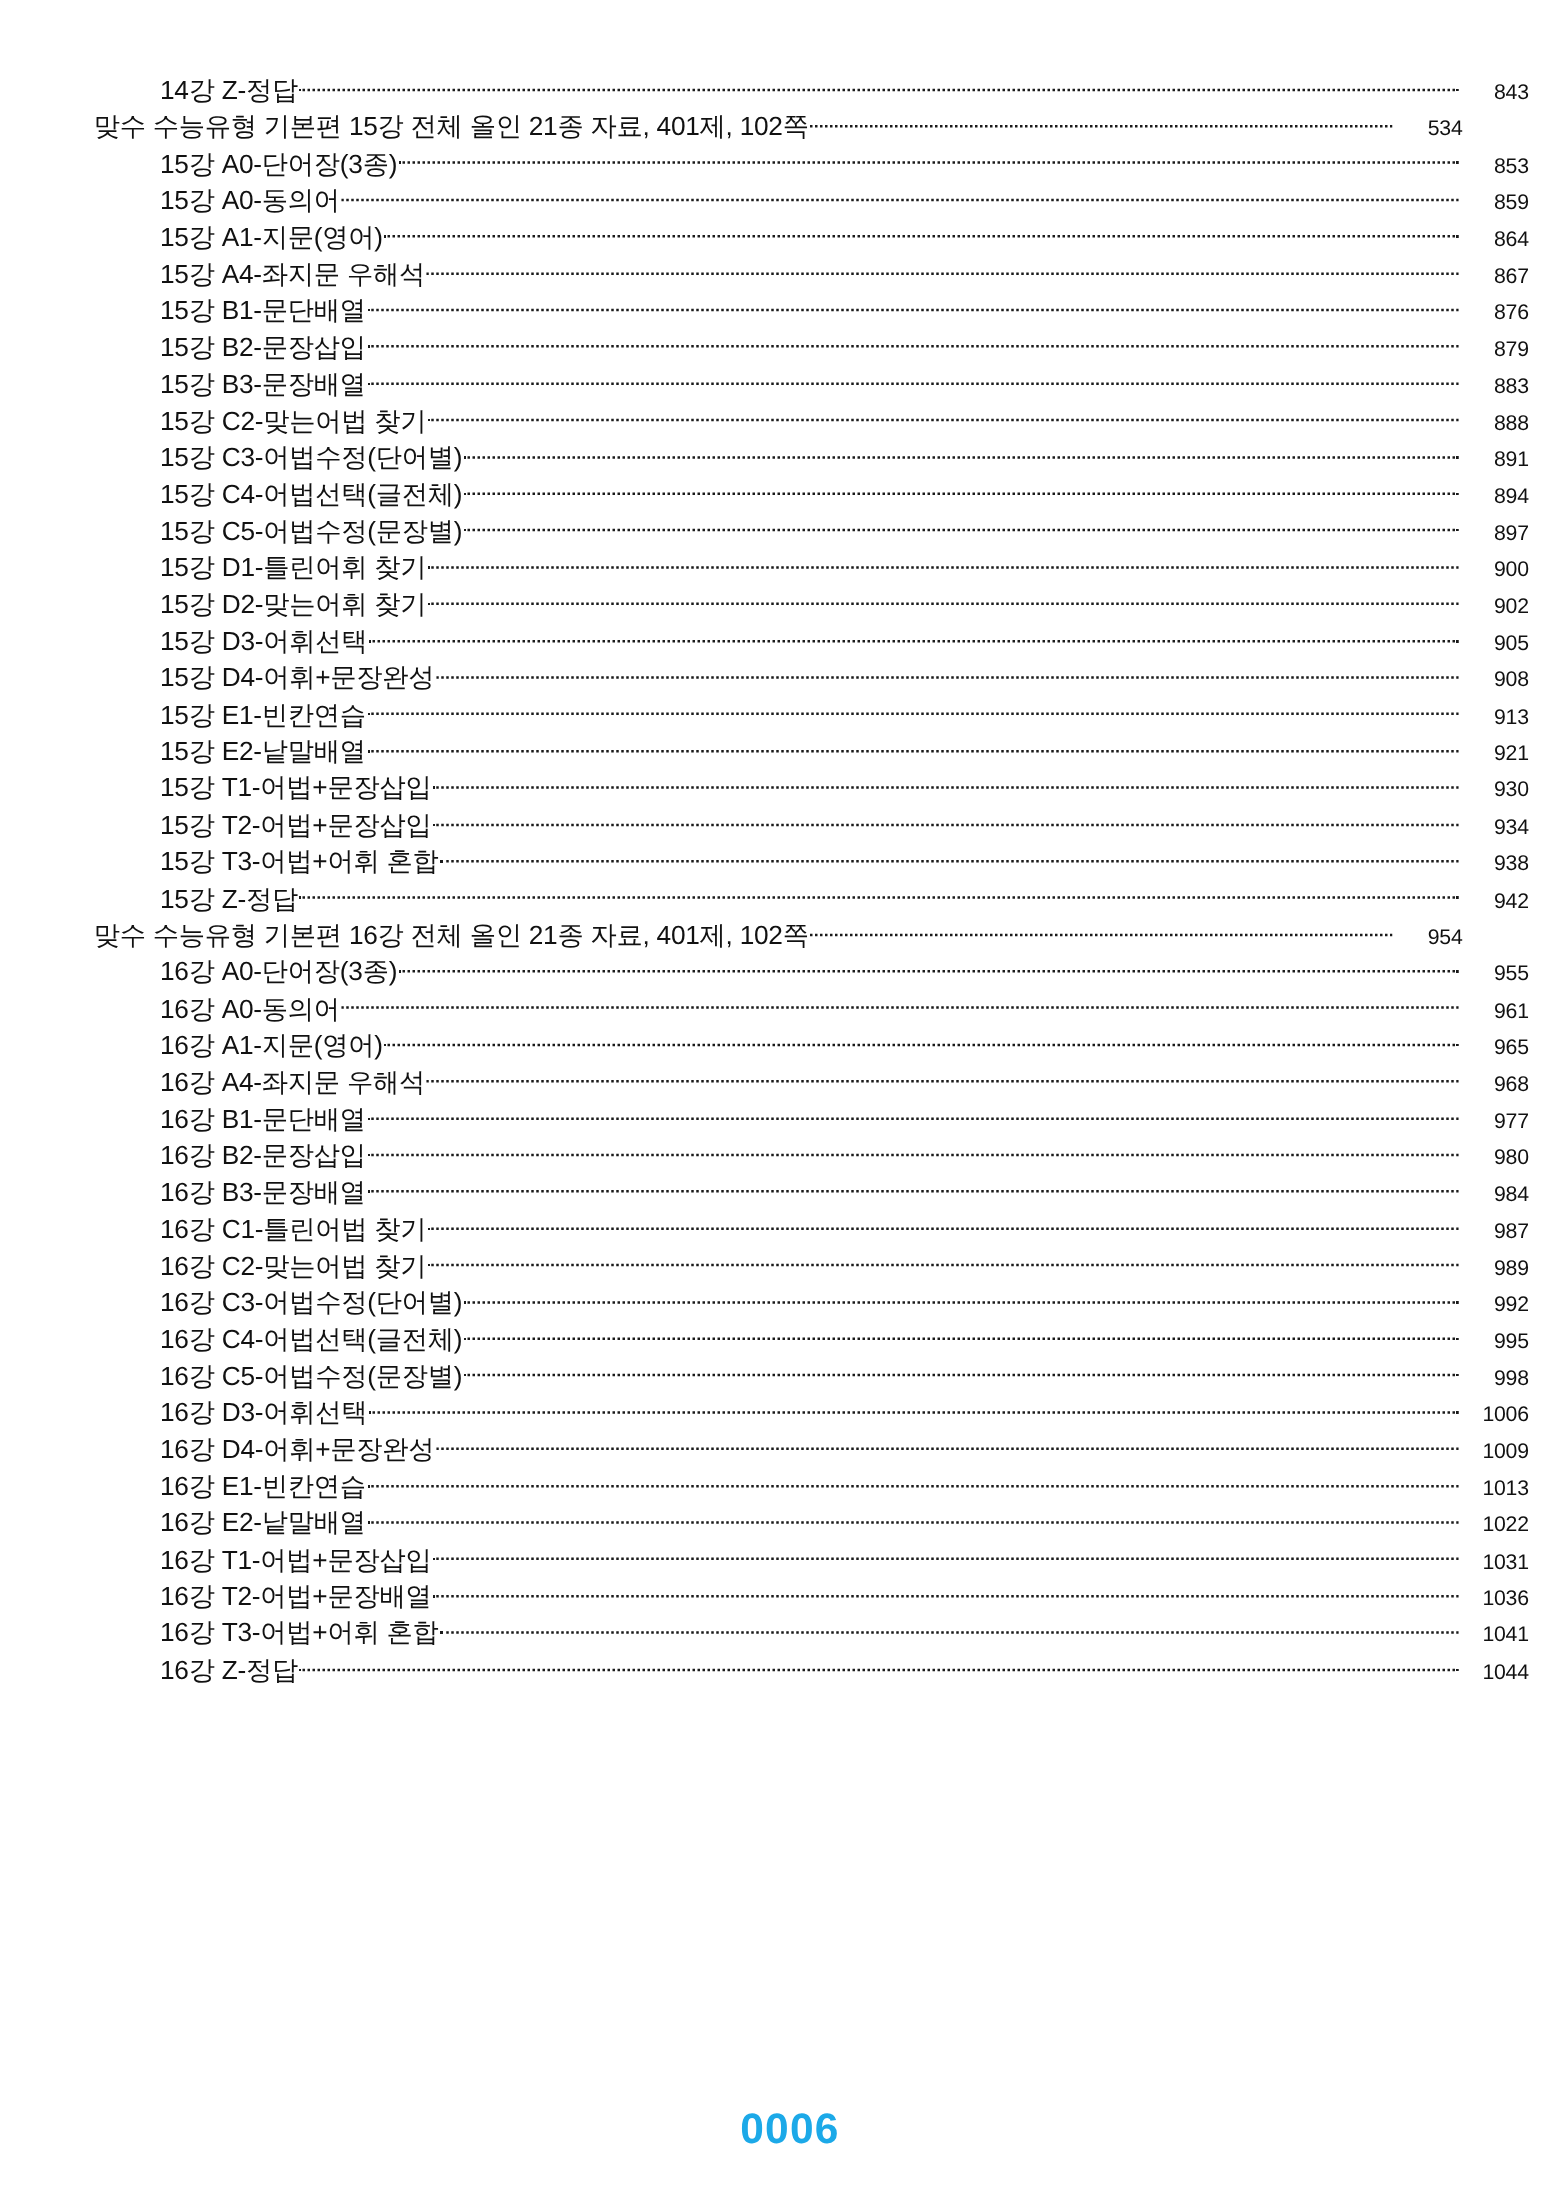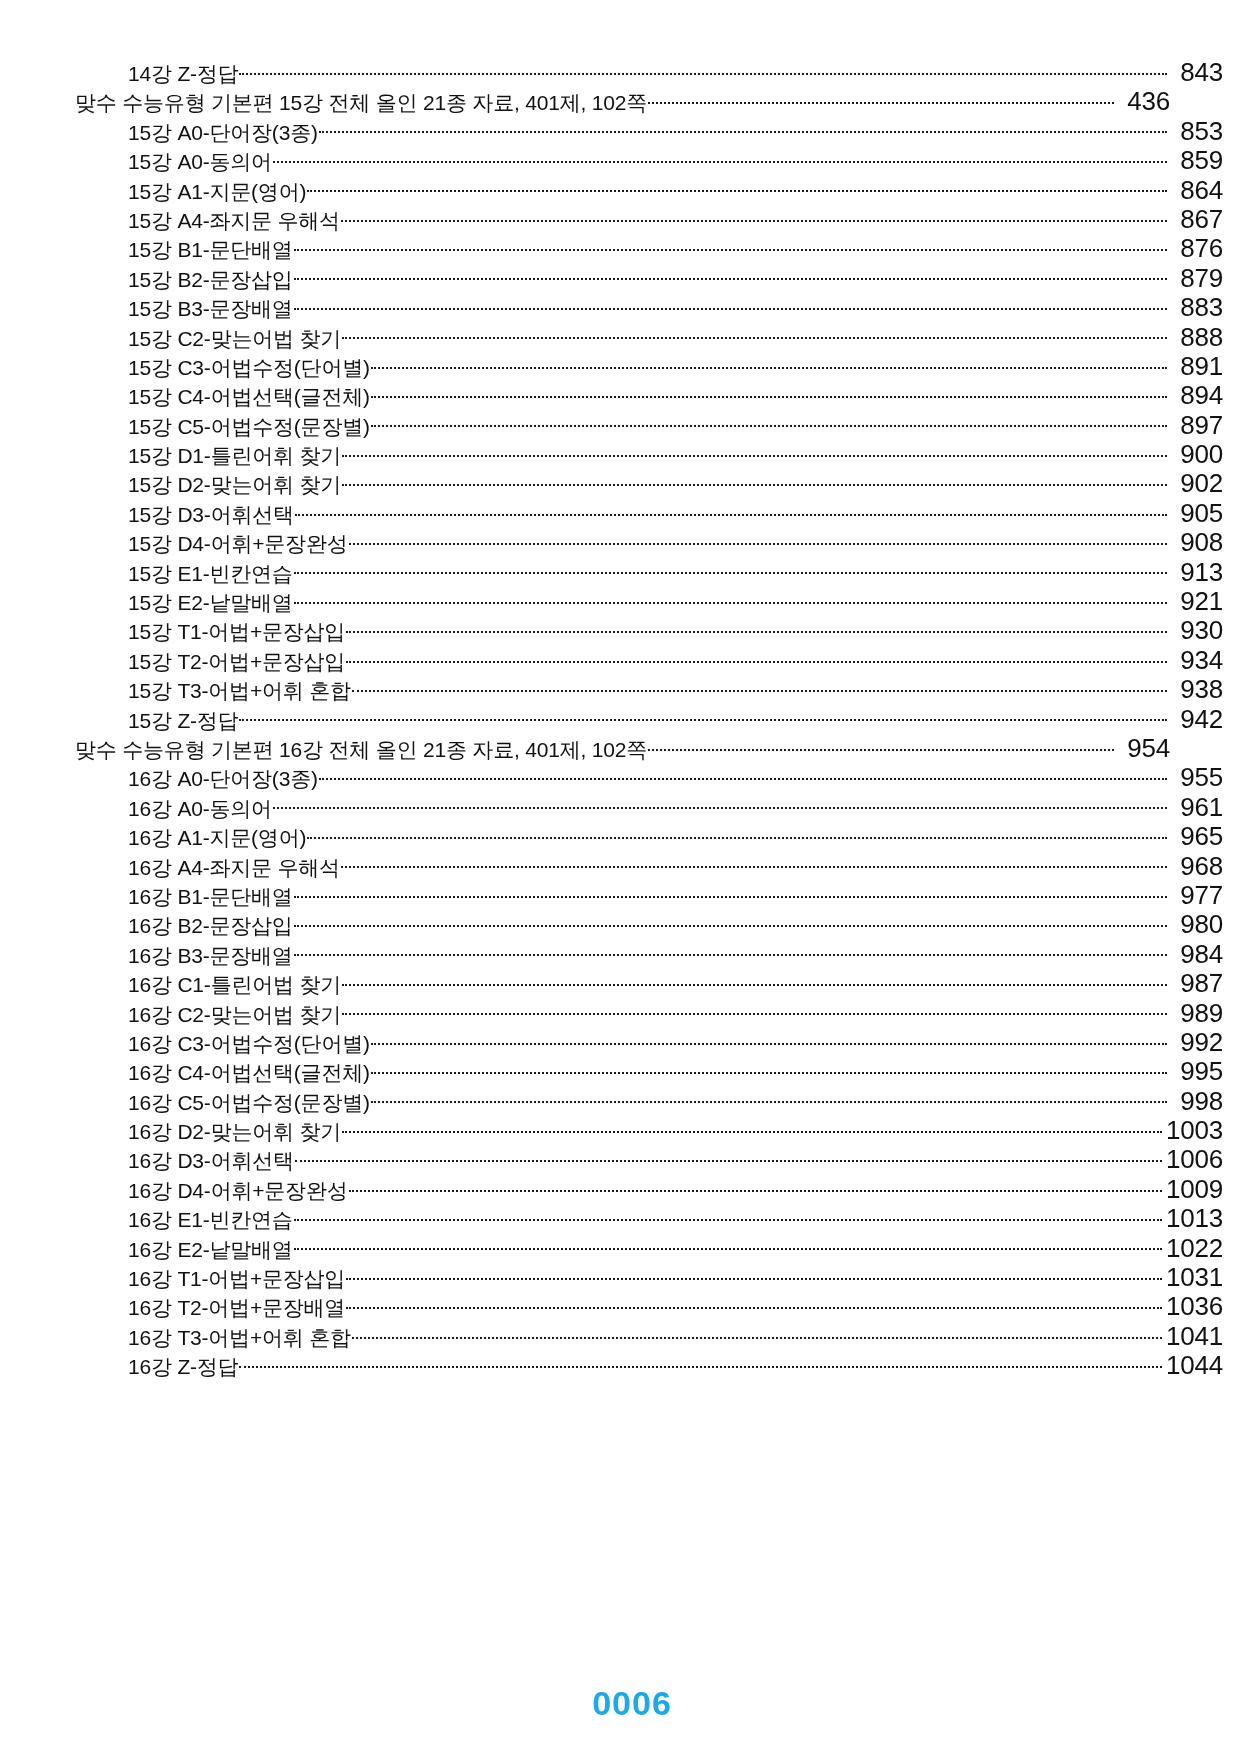--- a/index.html
+++ b/index.html
@@ -73,21 +73,21 @@
     left: 0;
     right: 0;
     bottom: 0.30em;
     height: 0;
     border-bottom: 2.4px dotted #1a1a1a;
   }
 
   .entry-page {
     flex: 0 0 auto;
     text-align: right;
-    font-size: 26px;
+    font-size: 17px;
     color: #111111;
     padding-left: 3px;
     min-width: 52px;
   }
 
   #page-footer {
     position: absolute;
     left: 0;
     top: 1684px;
     width: 1240px;
@@ -106,21 +106,21 @@
 
   <div id="toc-list">
       <div class="toc-entry level-item">
         <span class="entry-title">14강 Z-정답</span>
         <span class="entry-leader"></span>
         <span class="entry-page">843</span>
       </div>
       <div class="toc-entry level-section">
         <span class="entry-title">맞수 수능유형 기본편 15강 전체 올인 21종 자료, 401제, 102쪽</span>
         <span class="entry-leader"></span>
-        <span class="entry-page">436</span>
+        <span class="entry-page">534</span>
       </div>
       <div class="toc-entry level-item">
         <span class="entry-title">15강 A0-단어장(3종)</span>
         <span class="entry-leader"></span>
         <span class="entry-page">853</span>
       </div>
       <div class="toc-entry level-item">
         <span class="entry-title">15강 A0-동의어</span>
         <span class="entry-leader"></span>
         <span class="entry-page">859</span>
@@ -279,25 +279,20 @@
         <span class="entry-title">16강 C4-어법선택(글전체)</span>
         <span class="entry-leader"></span>
         <span class="entry-page">995</span>
       </div>
       <div class="toc-entry level-item">
         <span class="entry-title">16강 C5-어법수정(문장별)</span>
         <span class="entry-leader"></span>
         <span class="entry-page">998</span>
       </div>
       <div class="toc-entry level-item">
-        <span class="entry-title">16강 D2-맞는어휘 찾기</span>
-        <span class="entry-leader"></span>
-        <span class="entry-page">1003</span>
-      </div>
-      <div class="toc-entry level-item">
         <span class="entry-title">16강 D3-어휘선택</span>
         <span class="entry-leader"></span>
         <span class="entry-page">1006</span>
       </div>
       <div class="toc-entry level-item">
         <span class="entry-title">16강 D4-어휘+문장완성</span>
         <span class="entry-leader"></span>
         <span class="entry-page">1009</span>
       </div>
       <div class="toc-entry level-item">

